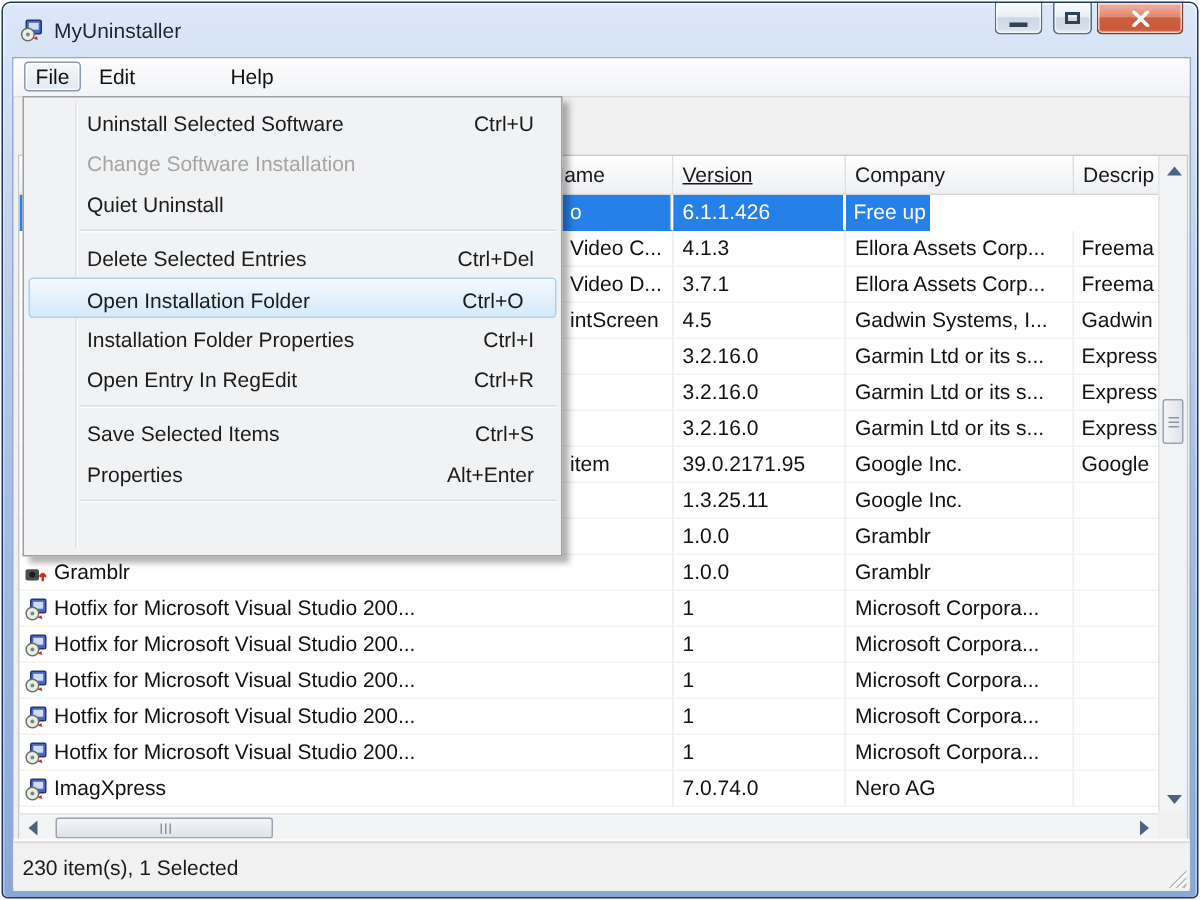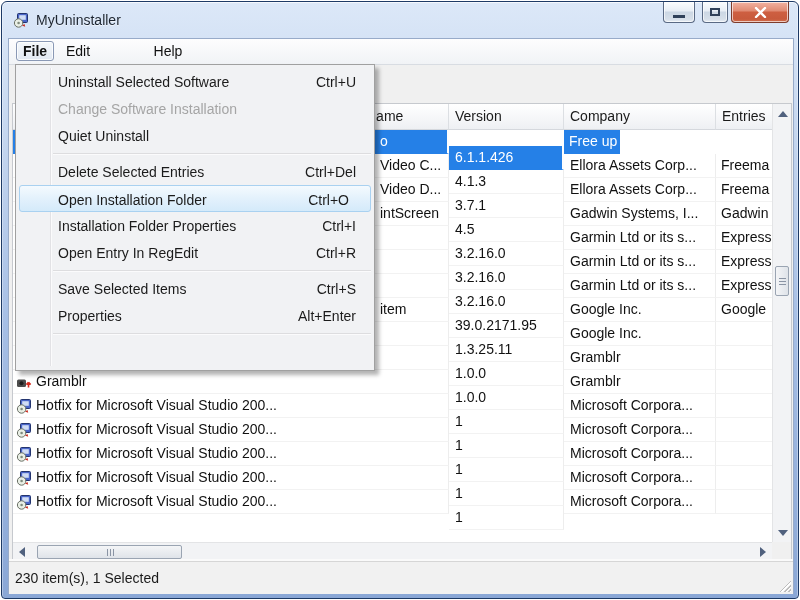--- a/index.html
+++ b/index.html
@@ -31,38 +31,38 @@
   
   .menubar{position:absolute;left:0;top:0;width:784px;height:25px;
     background:linear-gradient(180deg,#fdfdfe,#f1f3f6);border-bottom:1px solid #d8dce2;}
   .mb-item{position:absolute;top:2px;height:20px;line-height:20px;text-align:center;
     font-size:14px;color:#111;cursor:default;}
   .mb-item:nth-child(1){left:7px;width:38px;}
   .mb-item:nth-child(2){left:52px;width:34px;}
   .mb-item:nth-child(3){left:92px;width:40px;margin-top:35px;}
   .mb-item:nth-child(4){left:140px;width:38px;}
   .mb-item.active{border:1px solid #8a99b5;border-radius:3px;box-sizing:border-box;line-height:18px;
-    background:linear-gradient(#f5f8fb,#e1e8f2);box-shadow:inset 0 0 0 1px rgba(255,255,255,.8);font-weight:bold;}
+    background:linear-gradient(#f5f8fb,#e1e8f2);box-shadow:inset 0 0 0 1px rgba(255,255,255,.8);}
   
   .listview{position:absolute;left:3px;top:64px;width:780px;height:459px;background:#fff;
     border:1px solid #c6c9ce;box-sizing:border-box;}
   .lv-header{position:absolute;left:0;top:0;width:759px;height:26px;display:flex;}
   .hcell{height:26px;box-sizing:border-box;border-right:1px solid #dcdfe3;border-bottom:1px solid #d5d8dd;
     background:linear-gradient(180deg,#ffffff,#f6f7f9 55%,#eef0f3);
     font-size:14px;color:#1a1a1a;line-height:25px;padding-left:6px;overflow:hidden;white-space:nowrap;cursor:default;}
   .hcell.c0{width:436px;padding-left:353px;}
-  .hcell.c1{width:115px;}
+  .hcell.c1{width:115px;text-decoration:underline;}
   .hcell.c2{width:152px;}
   .hcell.c3{width:56px;border-right:none;}
   .lv-rows{position:absolute;left:0;top:26px;width:759px;height:408px;overflow:hidden;}
   .row{display:flex;height:24px;}
   .cell{height:24px;box-sizing:border-box;border-right:1px solid #ededed;border-bottom:1px solid #f2f2f2;
     font-size:14px;color:#111;line-height:23px;overflow:hidden;white-space:nowrap;}
   .cell.c0{width:436px;display:flex;align-items:center;gap:4px;padding-left:3px;}
-  .cell.c1{width:115px;padding-left:6px;margin-top:16px;}
+  .cell.c1{width:115px;padding-left:6px;}
   .cell.c2{width:152px;padding-left:6px;}
   .cell.c3{width:56px;padding-left:5px;border-right:none;}
   .row.frag .cell.c0{padding-left:367px;}
   .row.sel .cell{background:#2580e7;color:#fff;border-right:2px solid #fdfdfd;border-bottom:1px solid #2580e7;}
   .row.sel .cell.c3{border-right:none;}
   .row .ic{width:16px;height:16px;flex:0 0 16px;}
   
   .vscroll{position:absolute;right:0;top:0;width:19px;height:438px;background:#f2f3f5;
     border-left:1px solid #e3e4e6;box-sizing:border-box;}
   .hscroll{position:absolute;left:0;top:438px;width:759px;height:20px;background:#f2f3f5;
@@ -136,21 +136,21 @@
           <div class="mb-item">Edit</div>
           <div class="mb-item">View</div>
           <div class="mb-item">Help</div>
         </div>
 
       <div class="listview">
         <div class="lv-header">
             <div class="hcell c0">Name</div>
             <div class="hcell c1">Version</div>
             <div class="hcell c2">Company</div>
-            <div class="hcell c3">Entries</div>
+            <div class="hcell c3">Descrip</div>
           </div>
         <div class="lv-rows">
             <div class="row frag sel">
               <div class="cell c0">
                 <span class="txt">o</span>
               </div>
               <div class="cell c1">6.1.1.426</div>
               <div class="cell c3">Free up</div>
             </div>
             <div class="row frag">
@@ -304,20 +304,35 @@
                     <rect x="4.5" y="1.5" width="10" height="9" rx="1" fill="#4a66c8" stroke="#23346e"></rect>
                     <rect x="6.2" y="3.2" width="6.6" height="4.6" fill="#cfdcf5"></rect>
                     <circle cx="5.6" cy="11" r="4.2" fill="#e9efe5" stroke="#6a7066"></circle>
                     <circle cx="5.6" cy="11" r="1.3" fill="#7f8a7d"></circle>
                     <path d="M9 13.6 l3.2 1.1 -0.7-2.6 z" fill="#c92a1c"></path>
                   </svg></span>
                 <span class="txt">Hotfix for Microsoft Visual Studio 200...</span>
               </div>
               <div class="cell c1">1</div>
               <div class="cell c2">Microsoft Corpora...</div>
+              <div class="cell c3"></div>
+            </div>
+            <div class="row">
+              <div class="cell c0">
+                <span class="ic"><svg width="16" height="16" viewBox="0 0 16 16">
+                    <rect x="4.5" y="1.5" width="10" height="9" rx="1" fill="#4a66c8" stroke="#23346e"></rect>
+                    <rect x="6.2" y="3.2" width="6.6" height="4.6" fill="#cfdcf5"></rect>
+                    <circle cx="5.6" cy="11" r="4.2" fill="#e9efe5" stroke="#6a7066"></circle>
+                    <circle cx="5.6" cy="11" r="1.3" fill="#7f8a7d"></circle>
+                    <path d="M9 13.6 l3.2 1.1 -0.7-2.6 z" fill="#c92a1c"></path>
+                  </svg></span>
+                <span class="txt">ImagXpress</span>
+              </div>
+              <div class="cell c1">7.0.74.0</div>
+              <div class="cell c2">Nero AG</div>
               <div class="cell c3"></div>
             </div>
           </div>
         <div class="vscroll">
           <div class="arrow arr-up"></div>
           <div class="vthumb"></div>
           <div class="arrow arr-down"></div>
         </div>
         <div class="hscroll">
           <div class="arrow arr-left"></div>

